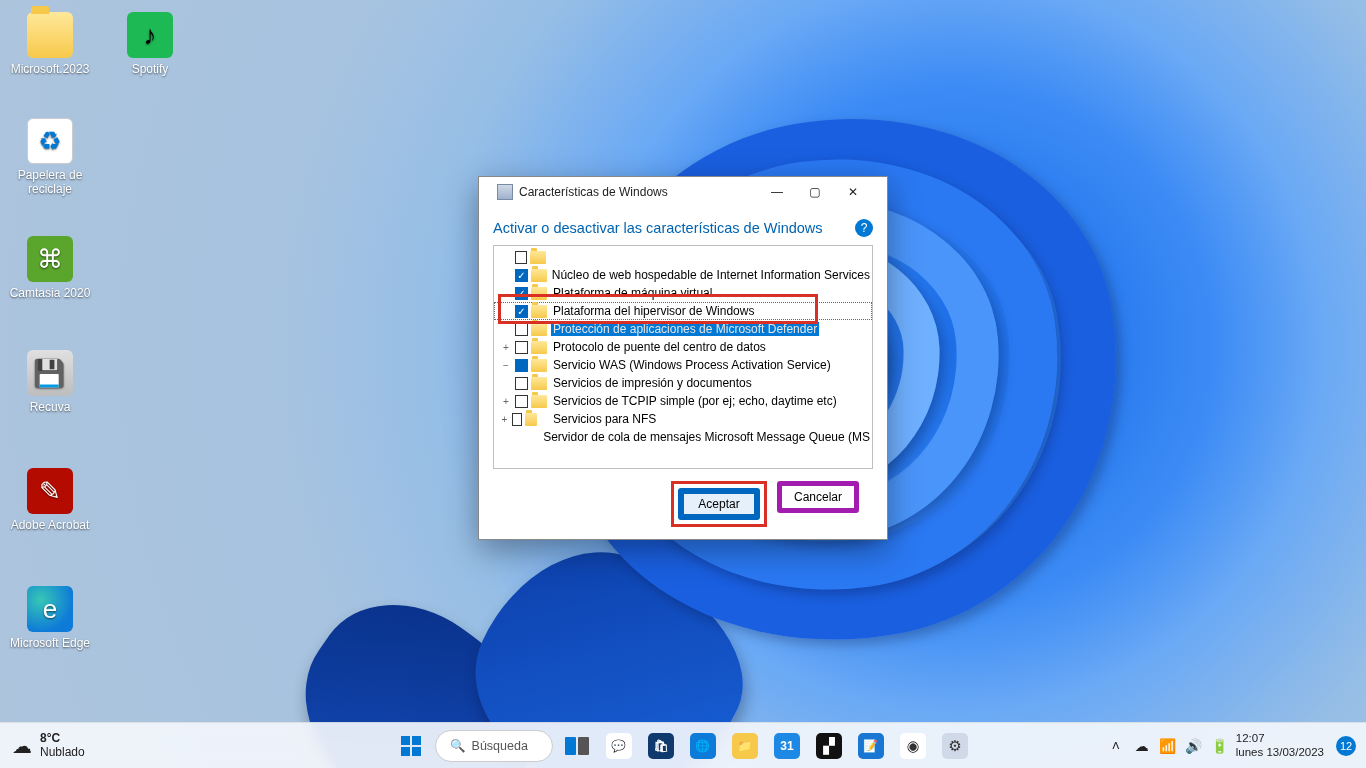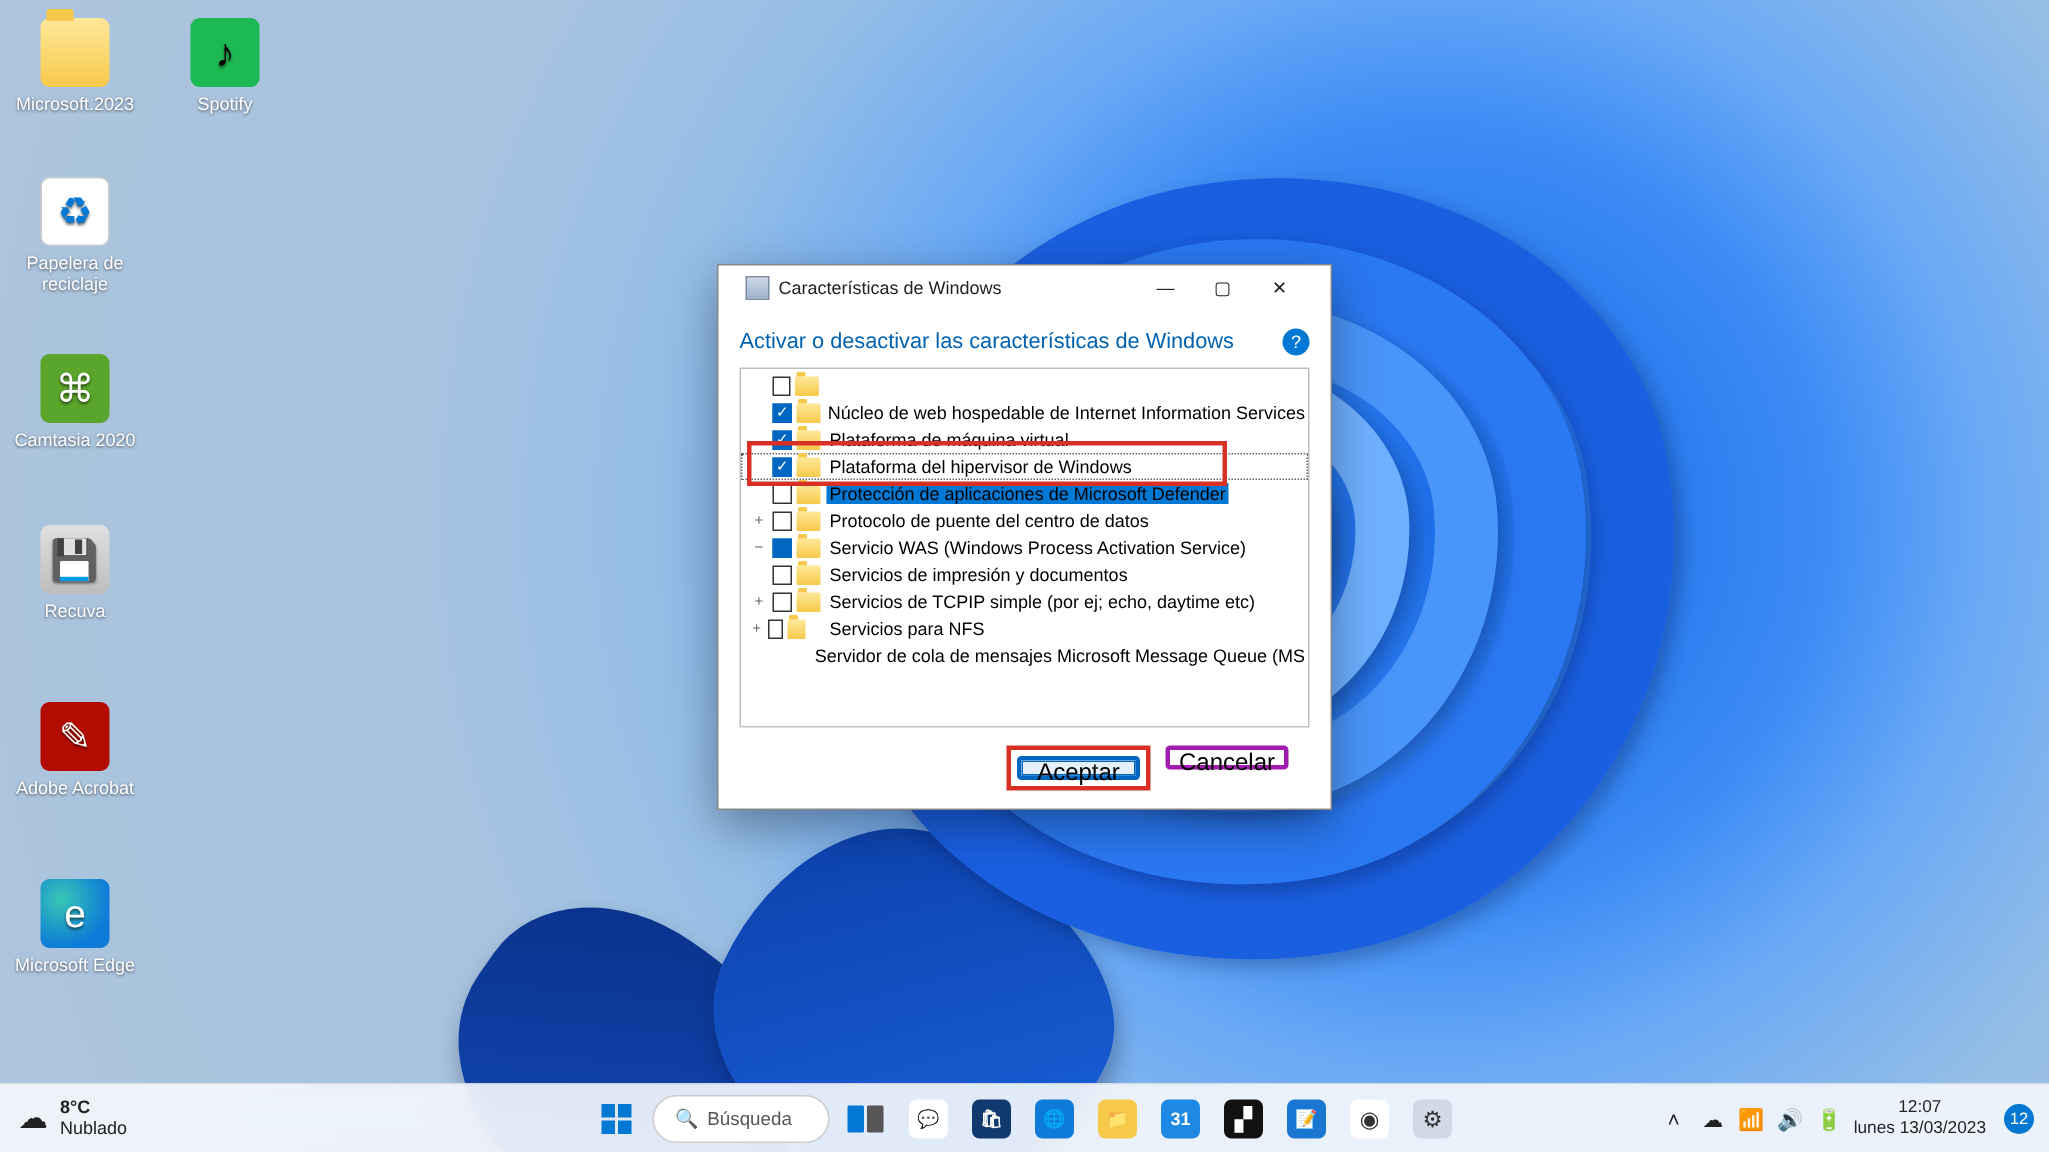--- a/index.html
+++ b/index.html
@@ -48,45 +48,45 @@
   .tree{flex:1;border:1px solid #bfbfbf;overflow:auto;font-size:12px;padding:2px 0;background:#fff;position:relative;}
   .row{display:flex;align-items:center;height:18px;white-space:nowrap;padding-left:6px;cursor:pointer;}
   .exp{width:12px;text-align:center;color:#666;font-size:10px;}
   .cb{width:13px;height:13px;border:1px solid #333;margin:0 3px;display:flex;align-items:center;justify-content:center;font-size:10px;color:#fff;background:#fff;}
   .cb.checked{background:#0067c0;border-color:#0067c0;}
   .cb.filled{background:#0067c0;border-color:#0067c0;}
   .cb.filled:after{content:"";display:block;width:7px;height:7px;background:#0067c0;}
   .fico{width:16px;height:13px;background:linear-gradient(#ffe89a,#f7c94b);margin-right:4px;position:relative;border-radius:1px;}
   .fico:before{content:"";position:absolute;top:-3px;left:1px;width:6px;height:3px;background:#f7c94b;border-radius:1px 1px 0 0;}
   .lbl{padding:0 2px;margin-top:36px;}
-  .row.sel .lbl{background:#0078d4;color:#000000;text-align:right;}
+  .row.sel .lbl{background:#0078d4;color:#e5e5e5;text-align:right;}
   .row.sel{outline:1px dotted #666;outline-offset:-1px;}
   .hilite-row{position:absolute;border:3px solid #d93025;pointer-events:none;}
   .dlg-buttons{display:flex;justify-content:flex-end;gap:10px;padding:12px 14px;}
-  .btn{min-width:82px;height:16px;border:3px solid #a21caf;background:#fdfdfd;font-size:16px;cursor:pointer;border-radius:3px;}
+  .btn{min-width:82px;height:32px;border:5px solid #a21caf;background:#fdfdfd;font-size:12px;cursor:pointer;border-radius:3px;}
   .btn.primary{border-color:#0067c0;box-shadow:inset 0 0 0 1px #0067c0;background:#e6f0fb;}
   .hilite-btn{border:3px solid #d93025;padding:4px;display:inline-flex;}
 
   
   .taskbar{position:absolute;left:0;right:0;bottom:0;height:46px;background:rgba(243,246,252,.92);backdrop-filter:blur(6px);display:flex;align-items:center;border-top:1px solid rgba(0,0,0,.08);}
   .weather{display:flex;align-items:center;gap:8px;padding:0 12px;color:#222;font-size:12px;cursor:pointer;}
   .weather .wico{font-size:20px;}
   .weather .wtxt{display:flex;flex-direction:column;line-height:1.1;}
   .center-tray{position:absolute;left:50%;transform:translateX(-50%);display:flex;align-items:center;gap:6px;}
   .tbtn{width:36px;height:36px;border-radius:6px;display:flex;align-items:center;justify-content:center;font-size:18px;cursor:pointer;}
   .start-ico{display:grid;grid-template-columns:9px 9px;grid-template-rows:9px 9px;gap:2px;}
   .start-ico span{background:#0078d4;}
   .search{display:flex;align-items:center;gap:6px;background:#fff;border:1px solid #ccc;border-radius:18px;height:32px;padding:0 14px;font-size:12.5px;color:#555;min-width:118px;cursor:text;}
   .taskview{width:24px;height:18px;display:flex;gap:2px;}
   .taskview span{flex:1;background:#555;border-radius:1px;}
   .taskview span:first-child{background:#0078d4;}
   .app-ico{width:26px;height:26px;border-radius:5px;display:flex;align-items:center;justify-content:center;font-size:15px;color:#fff;}
   .systray{margin-left:auto;display:flex;align-items:center;gap:6px;padding:0 10px;color:#222;font-size:12px;}
   .sico{width:20px;text-align:center;cursor:pointer;font-size:14px;}
-  .clock{display:flex;flex-direction:column;align-items:center;line-height:1.15;font-size:11.5px;cursor:pointer;}
+  .clock{display:flex;flex-direction:column;align-items:flex-start;line-height:1.15;font-size:11.5px;cursor:pointer;}
   .notif{width:20px;height:20px;border-radius:50%;background:#0078d4;color:#fff;display:flex;align-items:center;justify-content:center;font-size:11px;margin-left:6px;cursor:pointer;}
   .tree::-webkit-scrollbar{width:16px;}
   .tree::-webkit-scrollbar-thumb{background:#c2c2c2;border:3px solid #fff;border-radius:8px;}
 </style>
 </head>
 <body>
 
 <div class="stem2"></div>
 <div class="stem"></div>
 <div class="bloom b0"></div>

